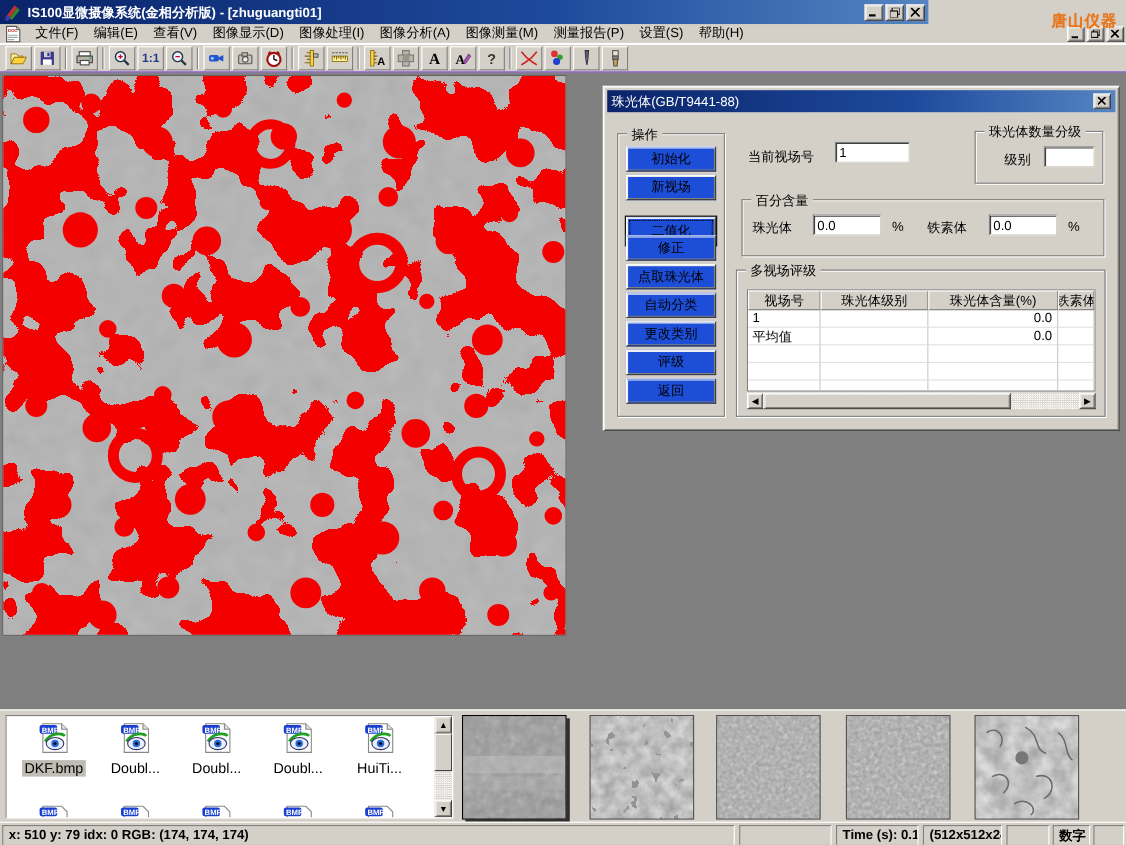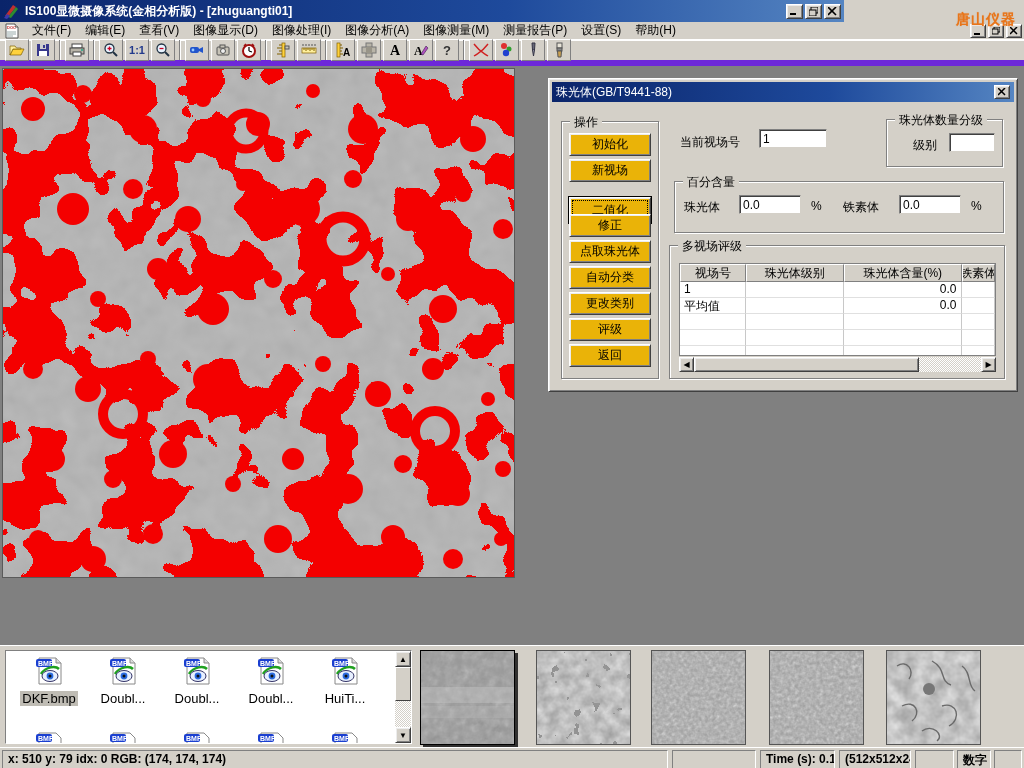--- a/index.html
+++ b/index.html
@@ -20,34 +20,34 @@
   .winbtn svg { display:block; }
 
   
   .menubar { left:0; top:22px; width:1024px; height:18px; background:#d4d0c8; display:flex; align-items:center; border-bottom:1px solid #ffffff; }
   .menubar .doc { width:18px; height:16px; margin:0 4px 0 3px; }
   .menuitem { padding:2px 7px; white-space:nowrap; }
   .menubar .spacer { flex:1; }
   .mdibtn { width:16px; height:14px; margin-right:2px; display:flex; align-items:center; justify-content:center; }
 
   
-  .toolbar { left:0; top:40px; width:1024px; height:26px; background:#d4d0c8; display:flex; align-items:center; padding-left:4px; border-bottom:6px solid #6d28d9; box-shadow:inset 0 1px 0 #ffffff; }
+  .toolbar { left:0; top:40px; width:1024px; height:26px; background:#d4d0c8; display:flex; align-items:center; padding-left:4px; border-bottom:1px solid #6d28d9; box-shadow:inset 0 1px 0 #ffffff; }
   .tbtn { width:24px; height:22px; display:flex; align-items:center; justify-content:center; background:#d4d0c8; border:1px solid; border-color:#ffffff #808080 #808080 #ffffff; margin:0 1px; }
   .tsep { width:2px; height:20px; margin:0 3px; border-left:1px solid #808080; border-right:1px solid #ffffff; }
 
   
   .workspace { left:0; top:66px; width:1024px; height:579px; background:#808080; overflow:hidden; }
   .imageview { left:2px; top:2px; width:513px; height:510px; border:1px solid #5a5a5a; background:#b4b4b4; }
   .imageview svg { display:block; }
 
   
   .dialog { left:548px; top:12px; width:470px; height:314px; background:#d4d0c8; border:1px solid; border-color:#ffffff #404040 #404040 #ffffff; box-shadow:inset 1px 1px 0 #ececec, inset -1px -1px 0 #808080; }
   .dlg-title { position:absolute; left:3px; top:3px; right:3px; height:20px; background:linear-gradient(to right,#0a246a,#1e4a9c 60%,#5585c2); display:flex; align-items:center; padding:0 4px; }
   .dlg-title .dtext { color:#fff; font-weight:normal; font-size:12px; flex:1; }
-  .dbtn { width:82px; height:23px; background:#eab308; border:1px solid; border-color:#ffffff #404040 #404040 #ffffff; box-shadow:inset 1px 1px 0 #ececec, inset -1px -1px 0 #808080; font-size:12px; display:flex; align-items:center; justify-content:center; position:absolute; left:20px; }
+  .dbtn { width:82px; height:23px; background:#1d4ed8; border:1px solid; border-color:#ffffff #404040 #404040 #ffffff; box-shadow:inset 1px 1px 0 #ececec, inset -1px -1px 0 #808080; font-size:12px; display:flex; align-items:center; justify-content:center; position:absolute; left:20px; }
   .dbtn.default { outline:1px solid #000;margin-top:12px; }
   .dbtn.default::after { content:""; position:absolute; inset:2px; border:1px dotted #000; }
   .dlg-label { position:absolute; font-size:12px; white-space:nowrap; }
   .dlg-input { position:absolute; height:19px; font-size:12px; padding:1px 3px; background:#fff; border:1px solid; border-color:#808080 #d4d0c8 #d4d0c8 #808080; box-shadow:inset 1px 1px 0 #404040; font-family:"Liberation Sans",sans-serif; }
 
   
   .mtable { position:absolute; left:130px; top:184px; width:317px; height:93px; background:#fff; border:1px solid #808080; overflow:hidden; }
   .mtable .hrow { display:flex; height:18px; }
   .mtable .hcell { background:#d4d0c8; border:1px solid; border-color:#ffffff #808080 #808080 #ffffff; font-size:12px; display:flex; align-items:center; justify-content:center; white-space:nowrap; overflow:hidden; }
   .mtable .brow { display:flex; height:16px; }

